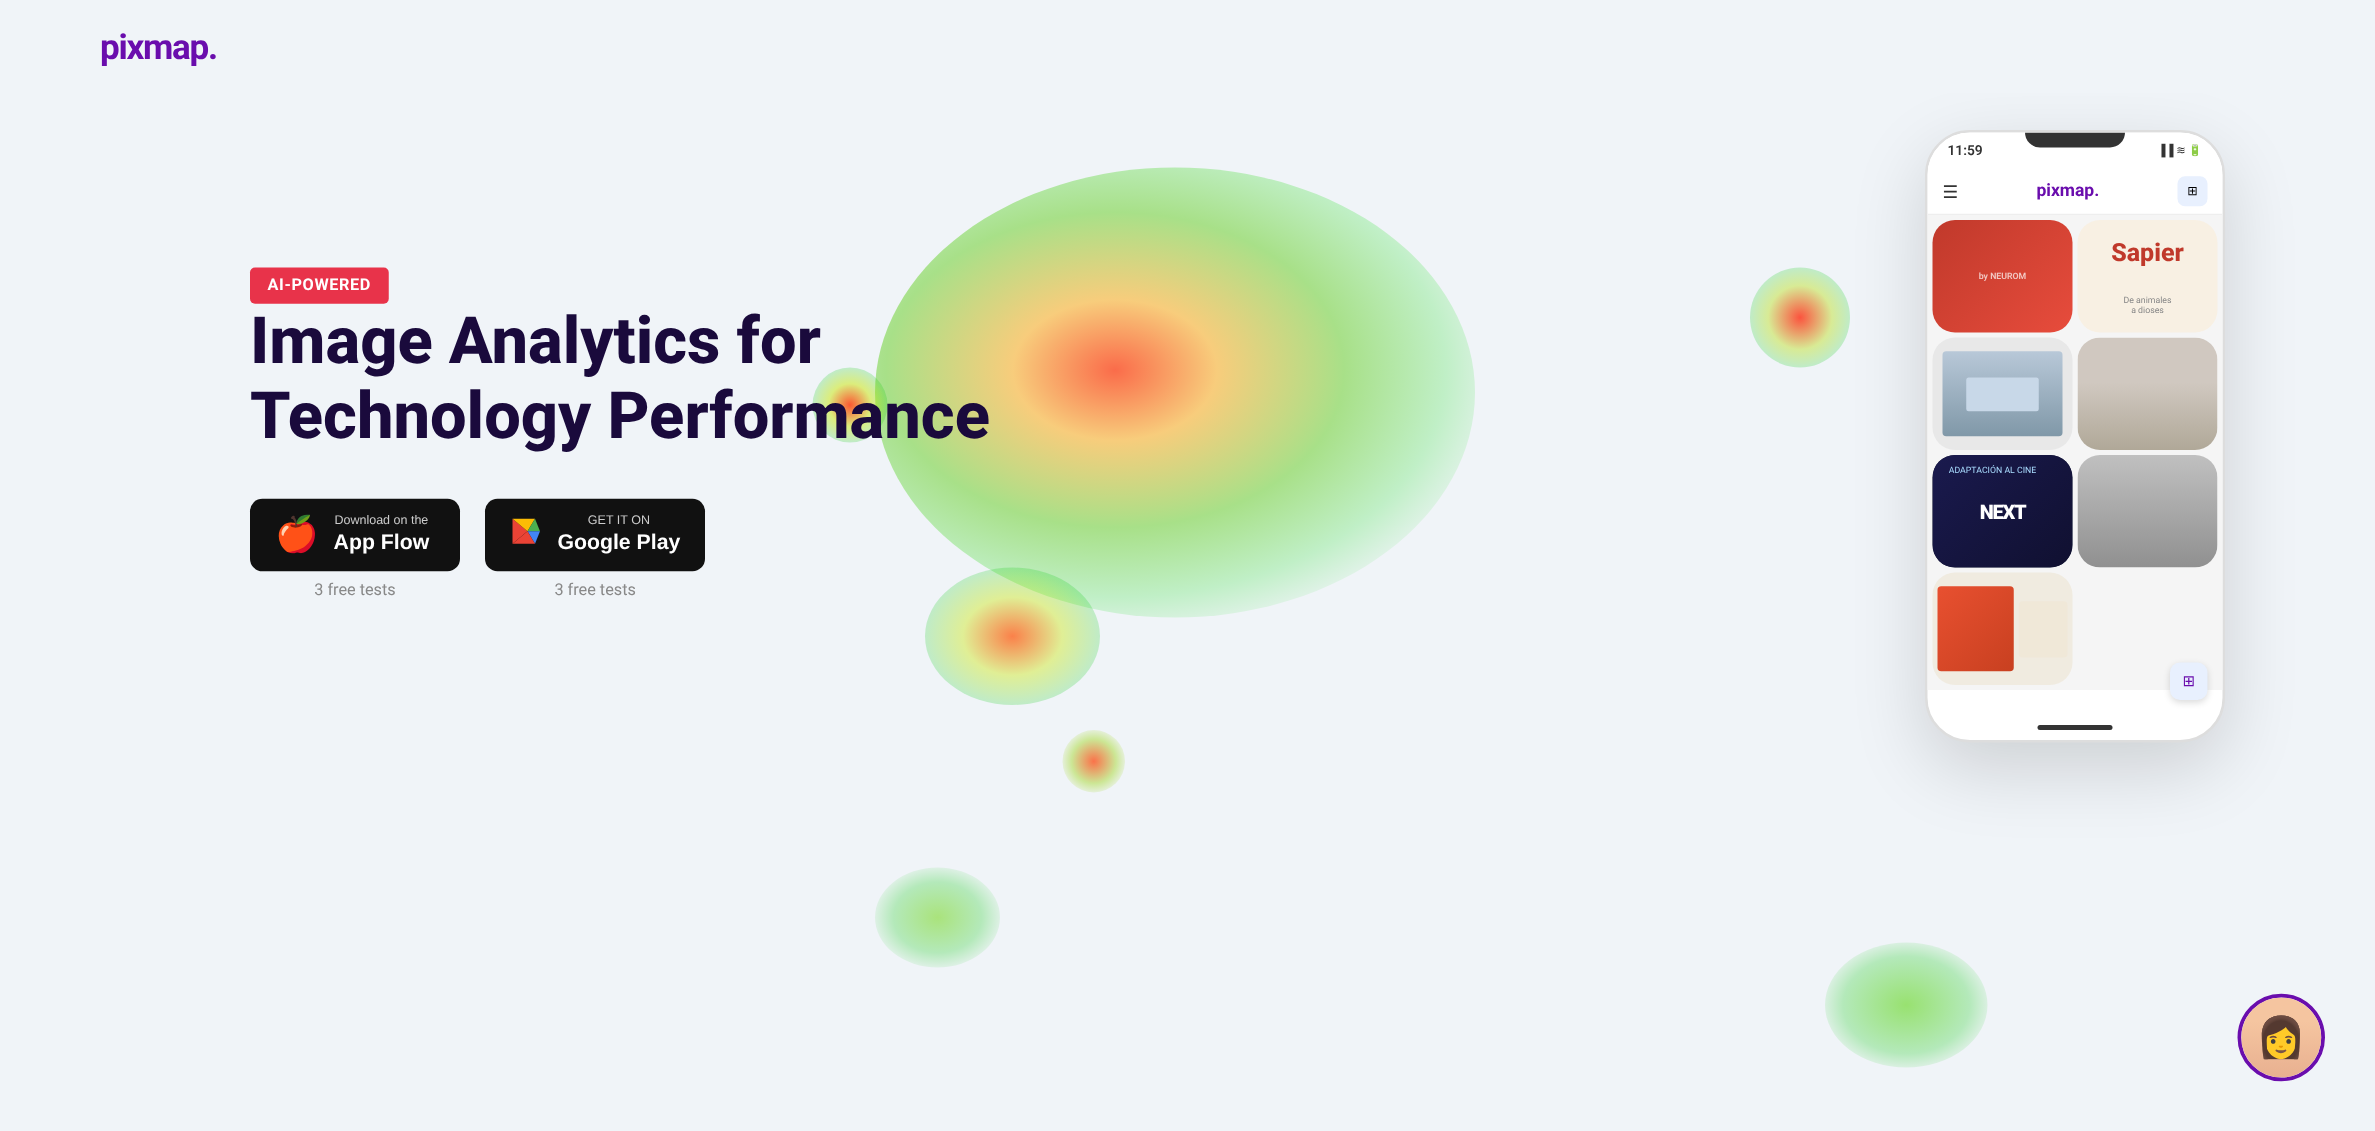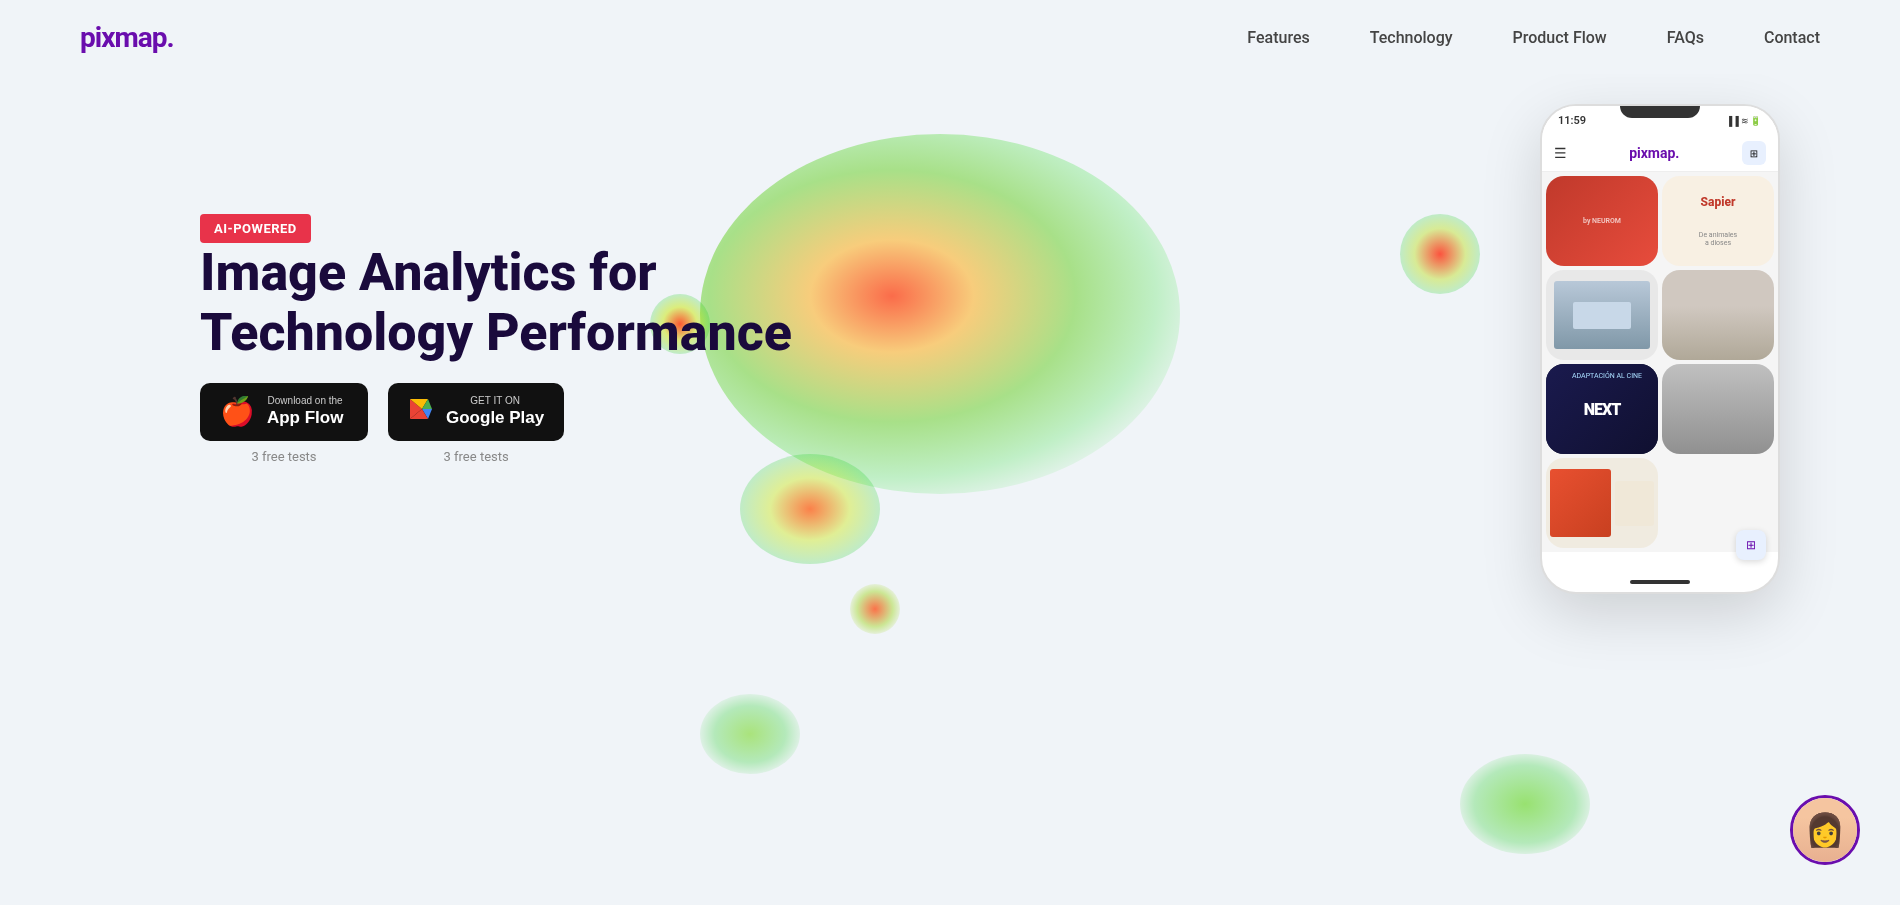--- a/index.html
+++ b/index.html
@@ -76,21 +76,21 @@
       padding: 7px 14px;
       border-radius: 4px;
       letter-spacing: 0.5px;
     }
 
     .hero-title {
       font-size: 52px;
       font-weight: 800;
       color: #1a0a3c;
       line-height: 1.15;
-      margin-bottom: 20px;
+      margin-bottom: 36px;
     }
 
     .hero-desc {
       font-size: 16px;
       color: #666;
       line-height: 1.7;
       margin-bottom: 48px;
       max-width: 420px;
     }
 
@@ -267,21 +267,21 @@
     .cell-book {
       background: #f8f0e3;
       display: flex;
       flex-direction: column;
       align-items: center;
       justify-content: center;
       padding: 6px;
     }
 
     .cell-book-title {
-      font-size: 12px;
+      font-size: 20px;
       font-weight: 800;
       color: #c0392b;
       text-align: center;
     }
 
     .cell-book-sub {
       font-size: 7px;
       color: #888;
       text-align: center;
       margin-top: 22px;
@@ -359,27 +359,20 @@
       align-items: center;
       justify-content: center;
       font-size: 32px;
     }
   </style>
 </head>
 <body>
 
 <nav class="navbar">
   <div class="logo">pixmap.</div>
-  <ul class="nav-links">
-    <li><a>Features</a></li>
-    <li><a>Technology</a></li>
-    <li><a>Product Flow</a></li>
-    <li><a>FAQs</a></li>
-    <li><a>Contact</a></li>
-  </ul>
 </nav>
 
 <section class="hero">
 
   <div class="heatmap-container">
 
     <div class="heatmap-blob" style="
       width: 480px; height: 360px;
       top: 60px; left: 700px;
       background: radial-gradient(ellipse at 40% 45%, rgba(255,50,0,0.7) 0%, rgba(255,165,0,0.5) 20%, rgba(80,200,0,0.45) 45%, rgba(0,220,0,0.2) 65%, transparent 80%);
@@ -501,21 +494,21 @@
           <div style="width:85%; height:75%; background: linear-gradient(180deg, #b8c8d8 0%, #8098a8 100%); border-radius:3px; display:flex; align-items:center; justify-content:center;">
             <div style="width:60%; height:40%; background:#c8d8e8; border-radius:2px;"></div>
           </div>
         </div>
         <div class="phone-cell cell-couch">
           <div style="width:100%; height:100%; background: linear-gradient(180deg, #d0c8c0 40%, #b0a898 100%);"></div>
         </div>
 
         <div class="phone-cell cell-next">
           <div style="position:absolute; top:0; left:0; right:0; bottom:0; background: linear-gradient(135deg, #1a1a4e 0%, #101030 100%);"></div>
-          <div style="position:absolute; top:8px; left:26px; font-size:7px; color:#adf; z-index:2;">ADAPTACIÓN AL CINE</div>
+          <div style="position:absolute; top:8px; left:13px; font-size:7px; color:#adf; z-index:2;">ADAPTACIÓN AL CINE</div>
           <span class="cell-next-text" style="z-index:2;">NEXT</span>
         </div>
         <div class="phone-cell cell-gray-room">
           <div style="width:100%; height:100%; background: linear-gradient(180deg, #c0c0c0 0%, #909090 100%);"></div>
         </div>
 
         <div class="phone-cell cell-art">
           <div style="width:55%; height:75%; background: linear-gradient(135deg, #e85030, #c84020); border-radius:3px;"></div>
           <div style="width:35%; height:50%; background: #f0e8d8; border-radius:3px; margin-left:4px;"></div>
         </div>

